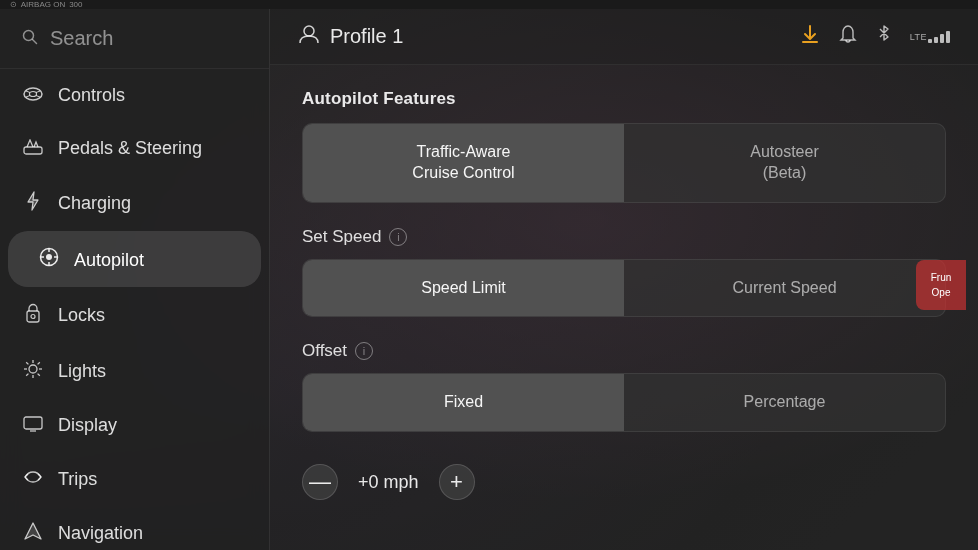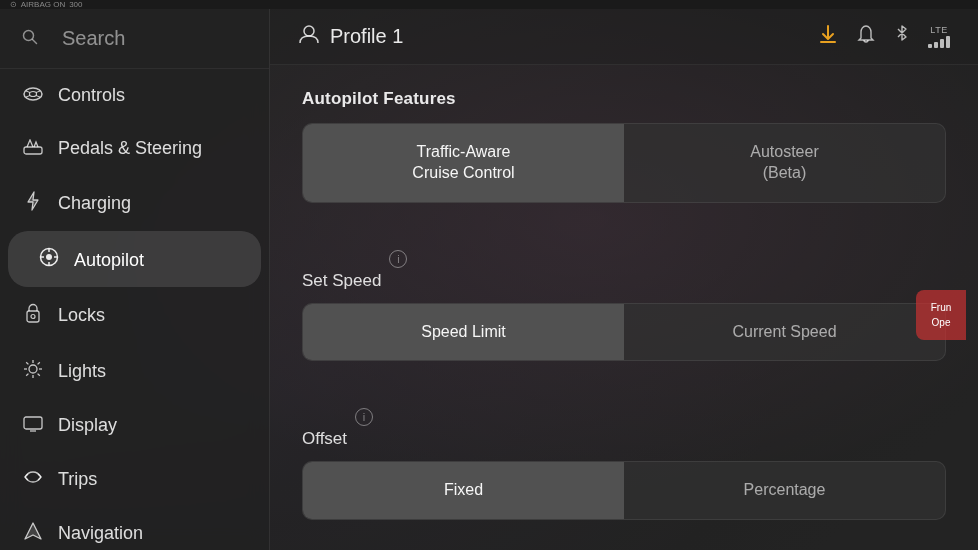--- a/index.html
+++ b/index.html
@@ -57,21 +57,21 @@
       display: flex;
       flex-direction: column;
       padding: 0;
       border-right: 1px solid rgba(255,255,255,0.08);
     }
 
     .search-bar {
       display: flex;
       align-items: center;
       padding: 18px 22px;
-      gap: 24px;
+      gap: 12px;
       border-bottom: 1px solid rgba(255,255,255,0.06);
       cursor: pointer;
     }
 
     .search-bar .search-icon {
       color: rgba(255,255,255,0.5);
       font-size: 16px;
     }
 
     .search-bar .search-label {
@@ -170,21 +170,21 @@
       font-size: 18px;
       cursor: pointer;
     }
 
     .download-icon {
       color: #e8a020;
     }
 
     .lte-indicator {
       display: flex;
-      flex-direction: column;
+      flex-direction: row;
       align-items: center;
       gap: 1px;
     }
 
     .lte-text {
       font-size: 9px;
       color: rgba(255,255,255,0.6);
       letter-spacing: 0.5px;
     }
 
@@ -245,21 +245,20 @@
       display: flex;
       align-items: center;
       gap: 8px;
       margin-bottom: 12px;
     }
 
     .setting-row-label {
       color: rgba(255,255,255,0.85);
       font-size: 17px;
       font-weight: 500;
-      margin-top: 44px;
     }
 
     .info-icon {
       width: 18px;
       height: 18px;
       border-radius: 50%;
       border: 1.5px solid rgba(255,255,255,0.4);
       display: flex;
       align-items: center;
       justify-content: center;

